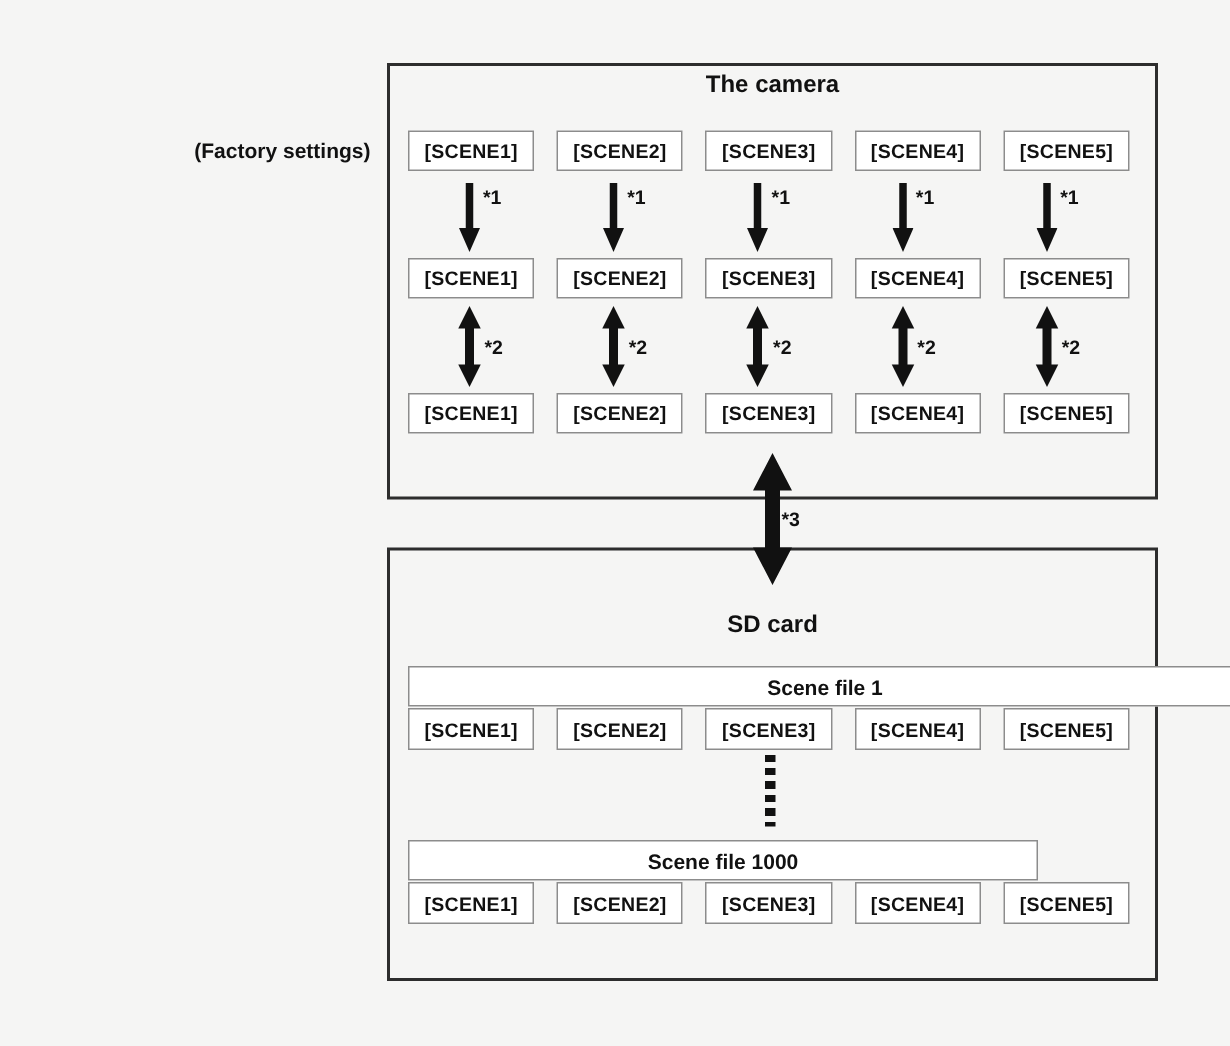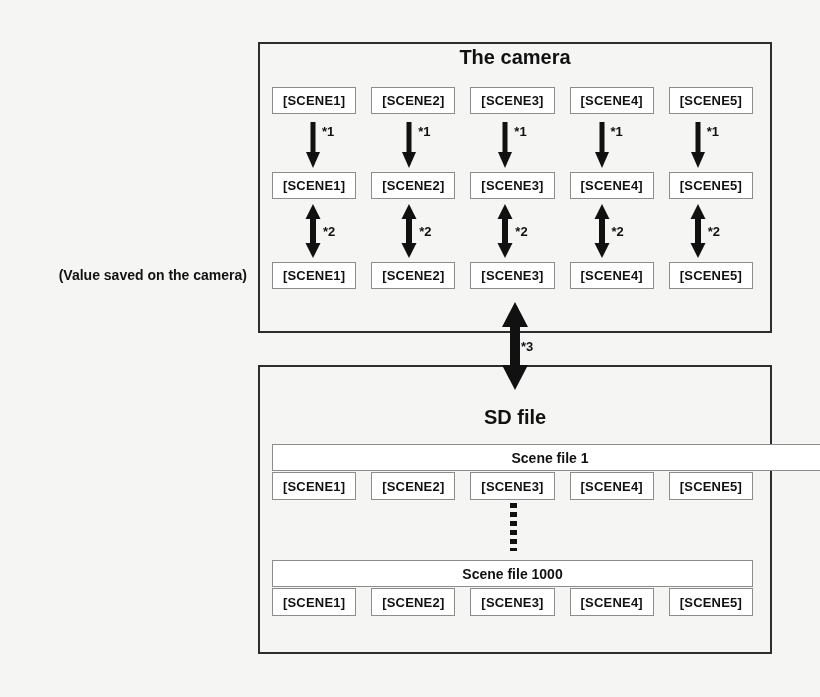--- a/index.html
+++ b/index.html
@@ -20,21 +20,21 @@
     position: absolute;
     border: 2px solid #2d2d2d;
     box-sizing: border-box;
     background: transparent;
   }
   .box-title {
     position: absolute;
     left: 0;
     right: 0;
     text-align: center;
-    font-size: 20px;
+    font-size: 16px;
     line-height: 16px;
   }
   .row-label {
     position: absolute;
     left: 0;
     width: 247px;
     text-align: right;
     font-size: 14px;
     height: 27px;
     line-height: 27px;
@@ -102,21 +102,21 @@
     height: 48px;
     background: repeating-linear-gradient(to bottom, #111 0 5px, transparent 5px 9px);
   }
   svg { display: block; }
 </style>
 </head>
 <body>
 
 <div class="canvas">
 
-  <div class="row-label" style="top:262px">(Value saved on the camera)</div>
+  <div class="row-label" style="top:87px">(Factory settings)</div>
 
   <div class="outer-box" style="left:258px; top:42px; width:514px; height:291px;">
     <div class="box-title" style="top:5px">The camera</div>
 
     <div class="scene-strip" style="left:12px; top:43px; width:481px; height:27px;">
       <div class="scene-cell">[SCENE1]</div>
       <div class="scene-cell">[SCENE2]</div>
       <div class="scene-cell">[SCENE3]</div>
       <div class="scene-cell">[SCENE4]</div>
       <div class="scene-cell">[SCENE5]</div>
@@ -206,34 +206,34 @@
   </div>
 
   <div class="connector">
     <svg width="28" height="88" viewBox="0 0 28 88">
         <path d="M14 0 L27 25 H19 V63 H27 L14 88 L1 63 H9 V25 H1 Z" fill="#111"></path>
       </svg>
     <span class="note">*3</span>
   </div>
 
   <div class="outer-box" style="left:258px; top:365px; width:514px; height:289px;">
-    <div class="box-title" style="top:42px">SD file</div>
+    <div class="box-title" style="top:42px">SD card</div>
 
     <div class="file-header" style="left:12px; top:77px; width:556px; height:27px;">Scene file 1</div>
     <div class="scene-strip" style="left:12px; top:105px; width:481px; height:28px;">
       <div class="scene-cell">[SCENE1]</div>
       <div class="scene-cell">[SCENE2]</div>
       <div class="scene-cell">[SCENE3]</div>
       <div class="scene-cell">[SCENE4]</div>
       <div class="scene-cell">[SCENE5]</div>
     </div>
 
     <div class="dotted-line" style="left:250px; top:136px;"></div>
 
-    <div class="file-header" style="left:12px; top:193px; width:481px; height:27px;">Scene file 1000</div>
+    <div class="file-header" style="left:12px; top:193px; width:420px; height:27px;">Scene file 1000</div>
     <div class="scene-strip" style="left:12px; top:221px; width:481px; height:28px;">
       <div class="scene-cell">[SCENE1]</div>
       <div class="scene-cell">[SCENE2]</div>
       <div class="scene-cell">[SCENE3]</div>
       <div class="scene-cell">[SCENE4]</div>
       <div class="scene-cell">[SCENE5]</div>
     </div>
   </div>
 
 </div>

